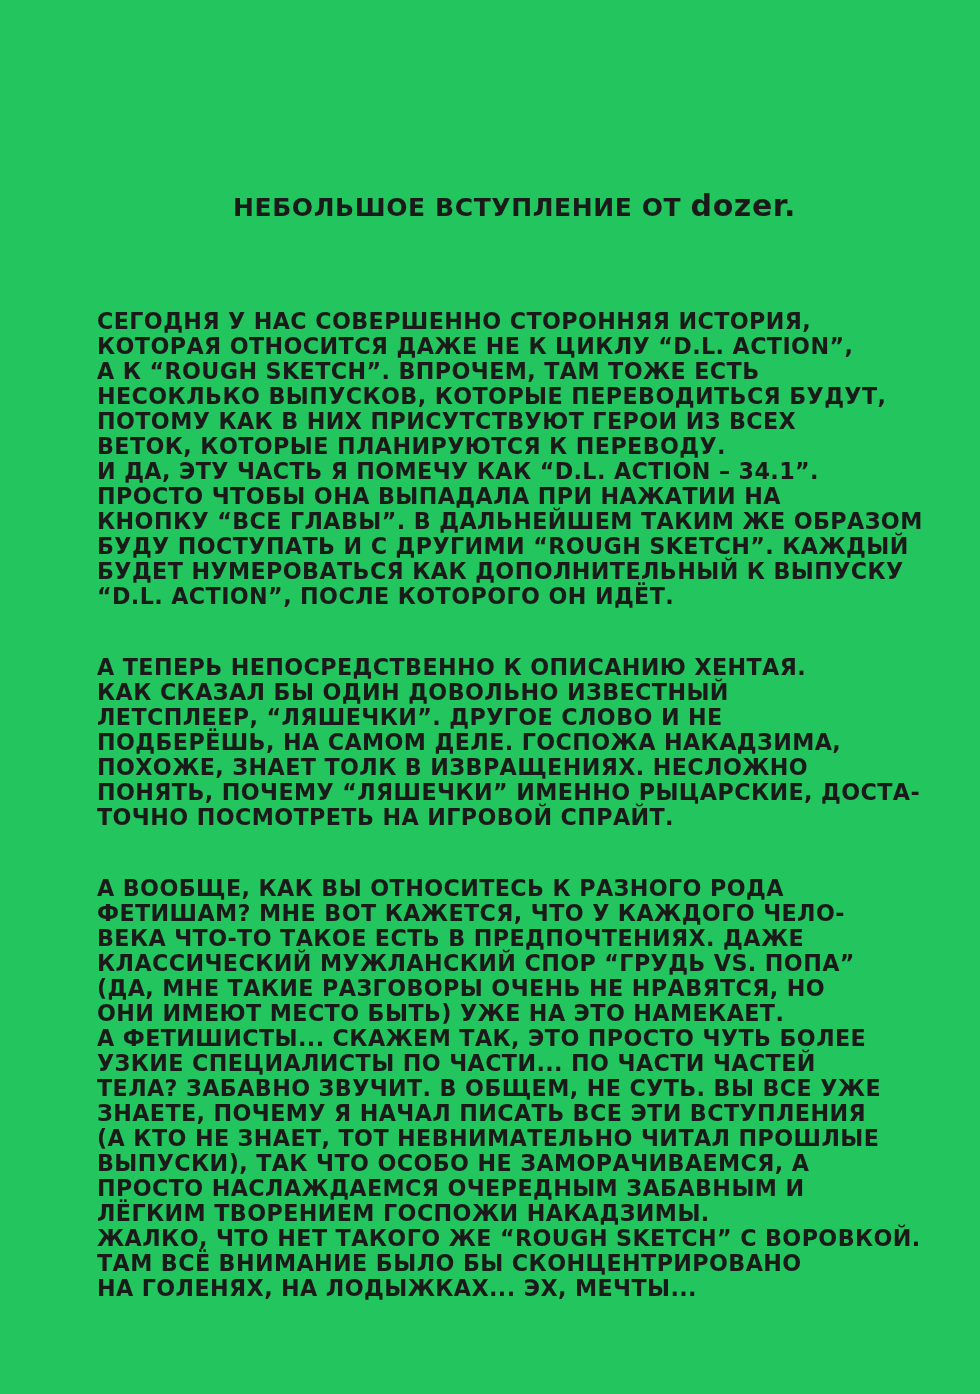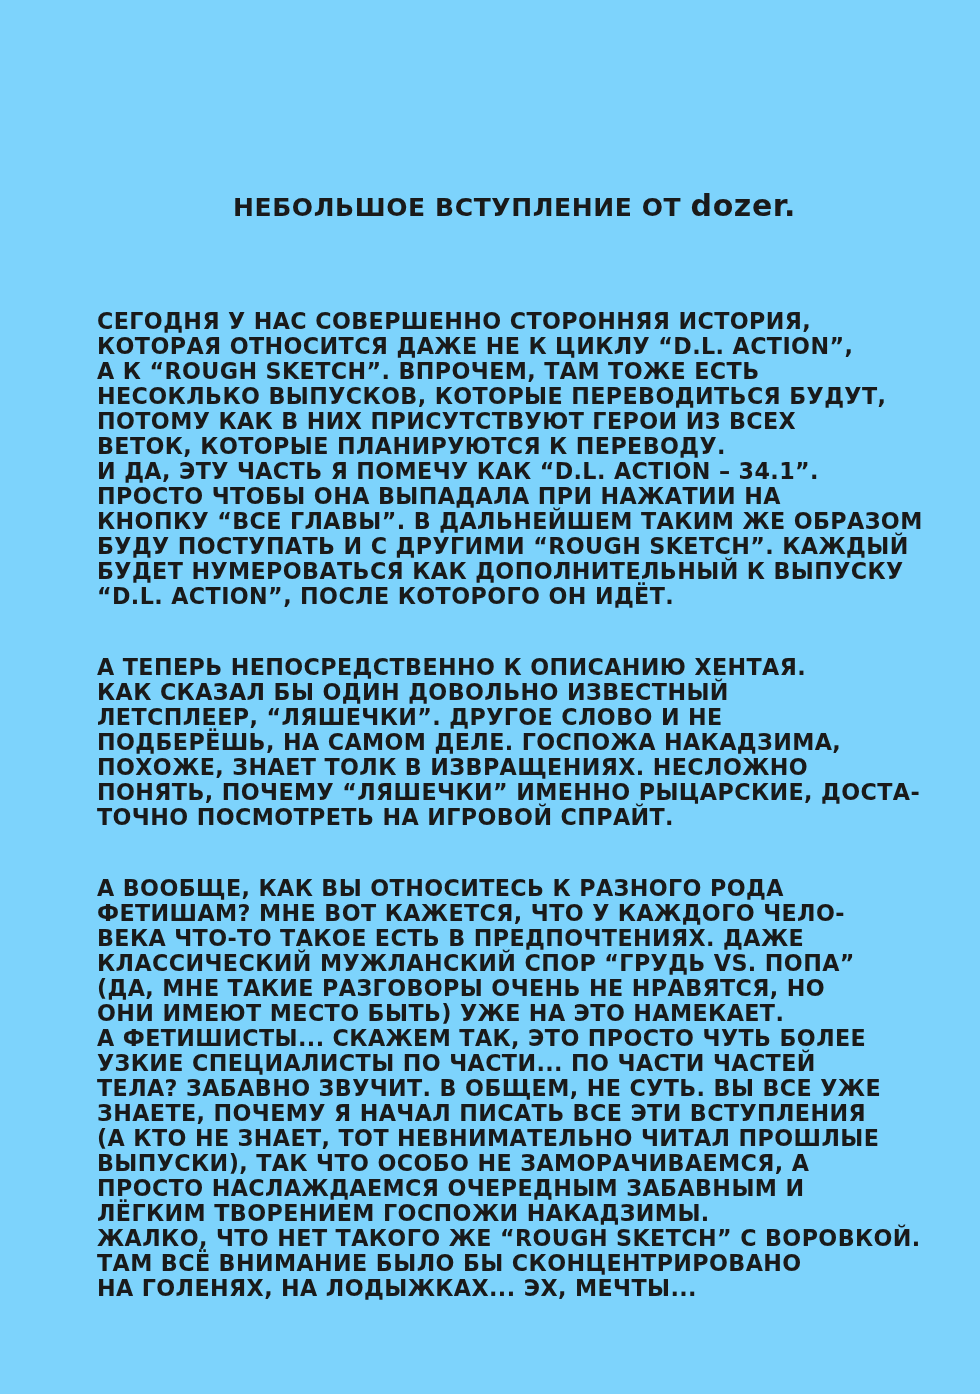--- a/index.html
+++ b/index.html
@@ -13,21 +13,21 @@
       position: relative;
       overflow: hidden;
       color: #1a1a1a;
       font-family: "DejaVu Sans", sans-serif;
     }
     .page {
       position: absolute;
       left: 0; top: 0;
       width: 980px;
       height: 1394px;
-      background: #7dd3fc;
+      background: #22c55e;
     }
     .title {
       position: absolute;
       left: 233px;
       top: 189px;
       font-size: 25px;
       line-height: 34px;
       letter-spacing: 0.6px;
       white-space: nowrap;
       font-weight: bold;

